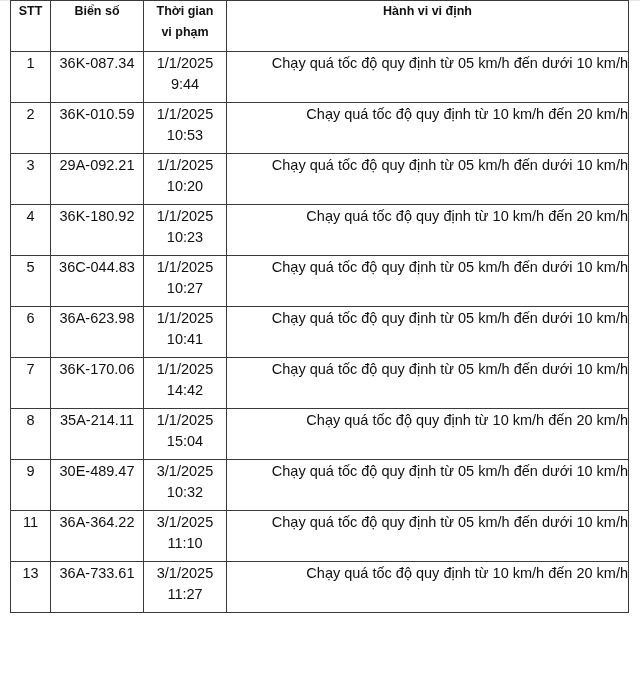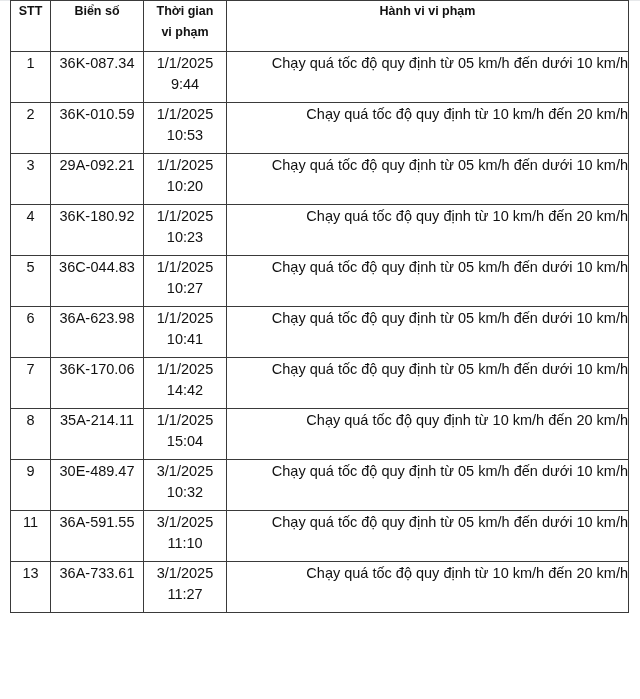--- a/index.html
+++ b/index.html
@@ -32,21 +32,21 @@
       <col class="c-act">
   </colgroup>
   <thead>
     <tr>
       <th class="hdr-stt">STT</th>
       <th class="hdr-plate">Biển số</th>
       <th class="hdr-time time">
         <span>Thời gian</span>
         <span>vi phạm</span>
       </th>
-      <th class="hdr-act">Hành vi vi phạm</th>
+      <th class="hdr-act">Hành vi vi định</th>
     </tr>
   </thead>
   <tbody id="tbody">
       <tr>
     <td class="center">1</td>
     <td class="center">36K-087.34</td>
     <td class="center time">
       <span>1/1/2025</span>
       <span>9:44</span>
     </td>
@@ -119,21 +119,21 @@
     <td class="center">9</td>
     <td class="center">30E-489.47</td>
     <td class="center time">
       <span>3/1/2025</span>
       <span>10:32</span>
     </td>
     <td class="left">Chạy quá tốc độ quy định từ 05 km/h đến dưới 10 km/h</td>
   </tr>
       <tr>
     <td class="center">11</td>
-    <td class="center">36A-591.55</td>
+    <td class="center">36A-364.22</td>
     <td class="center time">
       <span>3/1/2025</span>
       <span>11:10</span>
     </td>
     <td class="left">Chạy quá tốc độ quy định từ 05 km/h đến dưới 10 km/h</td>
   </tr>
       <tr>
     <td class="center">13</td>
     <td class="center">36A-733.61</td>
     <td class="center time">

